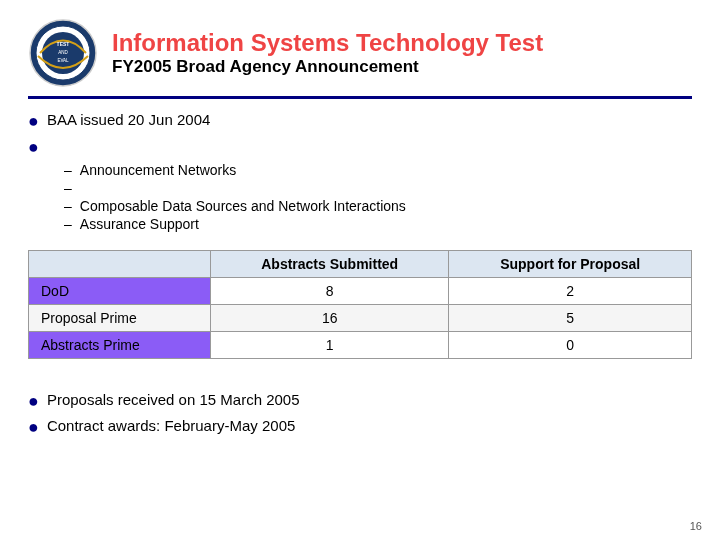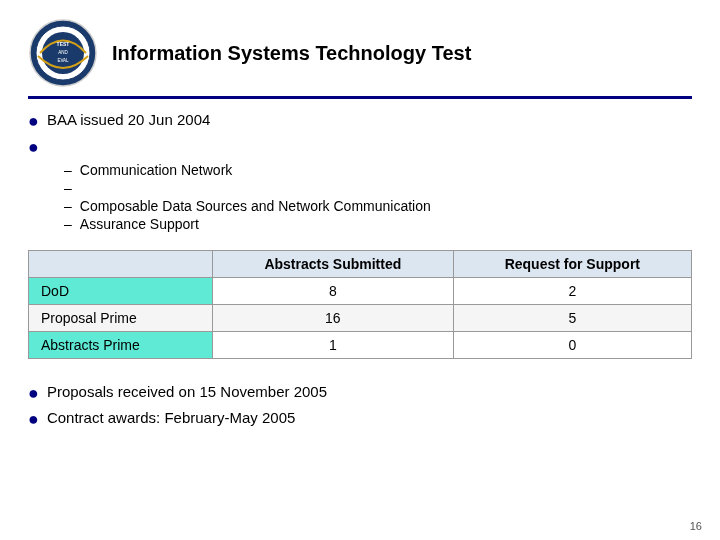--- a/index.html
+++ b/index.html
@@ -34,23 +34,23 @@
       height: 70px;
       flex-shrink: 0;
     }
 
     .title-block {
       display: flex;
       flex-direction: column;
     }
 
     .main-title {
-      font-size: 20px;
+      font-size: 24px;
       font-weight: bold;
-      color: #000000;
+      color: #ef4444;
     }
 
     .sub-title {
       font-size: 17px;
       font-weight: bold;
       color: #000;
     }
 
     .divider {
       height: 3px;
@@ -86,21 +86,21 @@
       gap: 8px;
       font-size: 14px;
       margin-bottom: 2px;
     }
 
     .dash {
       color: #000;
     }
 
     .table-section {
-      margin-bottom: 20px;
+      margin-bottom: 28px;
     }
 
     table {
       border-collapse: collapse;
       width: 100%;
       font-size: 14px;
     }
 
     th, td {
       border: 1px solid #999;
@@ -108,21 +108,21 @@
       text-align: center;
     }
 
     th {
       background: #dce6f1;
       font-weight: bold;
     }
 
     td.row-label {
       text-align: left;
-      background: #5eead4;
+      background: #8b5cf6;
     }
 
     tr:nth-child(even) td {
       background: #f5f5f5;
     }
 
     tr:nth-child(even) td.row-label {
       background: #f5f5f5;
     }
 
@@ -150,59 +150,60 @@
       <circle cx="35" cy="35" r="27" fill="#ffffff" stroke="#1a3a6b" stroke-width="1"></circle>
       <circle cx="35" cy="35" r="21" fill="#1a3a6b"></circle>
       <text x="35" y="28" text-anchor="middle" fill="white" font-size="5" font-weight="bold">TEST</text>
       <text x="35" y="36" text-anchor="middle" fill="white" font-size="4.5">AND</text>
       <text x="35" y="44" text-anchor="middle" fill="white" font-size="4.5">EVAL</text>
       <path d="M12 35 Q35 10 58 35" stroke="#d4a017" stroke-width="2" fill="none"></path>
       <path d="M10 38 Q35 62 60 38" stroke="#d4a017" stroke-width="2" fill="none"></path>
     </svg>
     <div class="title-block">
       <span class="main-title">Information Systems Technology Test</span>
+      <span class="sub-title">FY2005 Broad Agency Announcement</span>
     </div>
   </div>
 
   <div class="divider"></div>
 
   <div class="bullet-section">
     <div class="bullet-item">
       <span class="bullet-dot">●</span>
       <span>BAA issued 20 Jun 2004</span>
     </div>
     <div class="bullet-item">
       <span class="bullet-dot">●</span>
     </div>
     <div class="sub-bullets">
       <div class="sub-bullet-item">
         <span class="dash">–</span>
-        <span>Communication Network</span>
-      </div>
-      <div class="sub-bullet-item">
-        <span class="dash">–</span>
-      </div>
-      <div class="sub-bullet-item">
-        <span class="dash">–</span>
-        <span>Composable Data Sources and Network Communication</span>
+        <span>Announcement Networks</span>
+      </div>
+      <div class="sub-bullet-item">
+        <span class="dash">–</span>
+      </div>
+      <div class="sub-bullet-item">
+        <span class="dash">–</span>
+        <span>Composable Data Sources and Network Interactions</span>
       </div>
       <div class="sub-bullet-item">
         <span class="dash">–</span>
         <span>Assurance Support</span>
       </div>
     </div>
   </div>
 
   <div class="table-section">
     <table>
       <thead>
         <tr>
           <th></th>
           <th>Abstracts Submitted</th>
-          <th>Request for Support</th>
+          <th>Support for Proposal</th>
         </tr>
       </thead>
       <tbody id="table-body">
       <tr>
             <td class="row-label">DoD</td>
             <td>8</td>
             <td>2</td>
           </tr>
           <tr>
             <td class="row-label">Proposal Prime</td>
@@ -214,21 +215,21 @@
             <td>1</td>
             <td>0</td>
           </tr>
         </tbody>
     </table>
   </div>
 
   <div class="footer-bullets">
     <div class="bullet-item">
       <span class="bullet-dot">●</span>
-      <span>Proposals received on 15 November 2005</span>
+      <span>Proposals received on 15 March 2005</span>
     </div>
     <div class="bullet-item">
       <span class="bullet-dot">●</span>
       <span>Contract awards: February-May 2005</span>
     </div>
   </div>
 
   <span class="page-num">16</span>
 </div>
 

